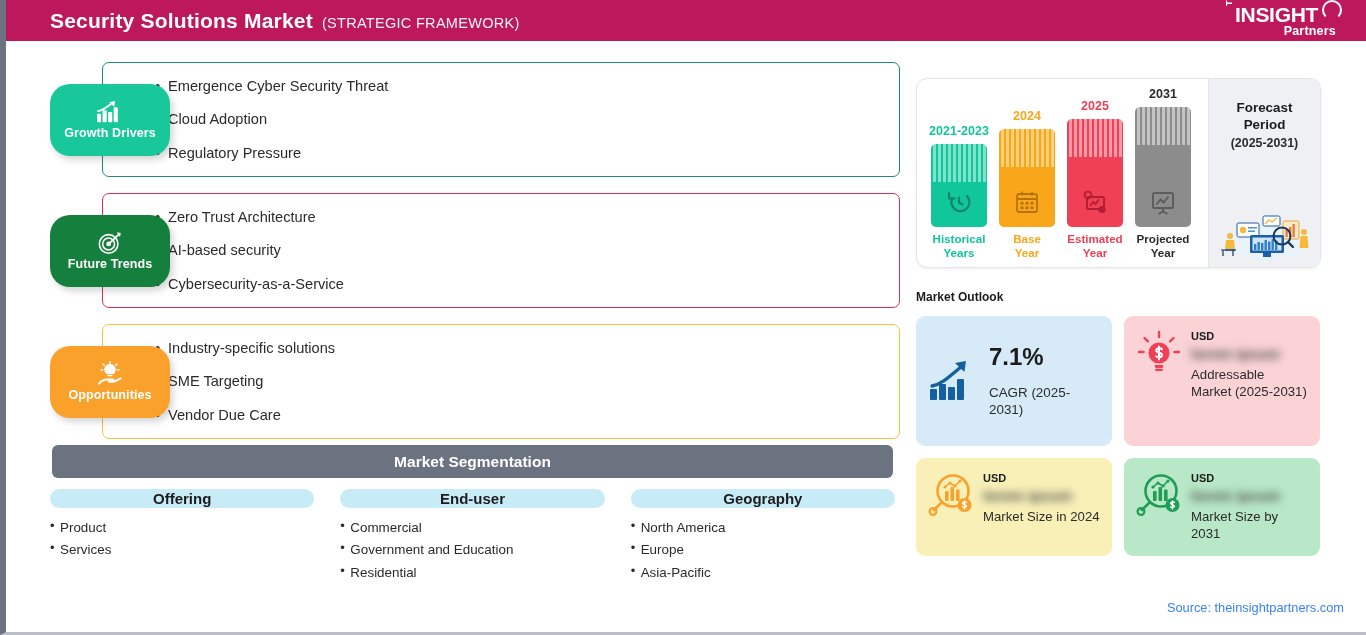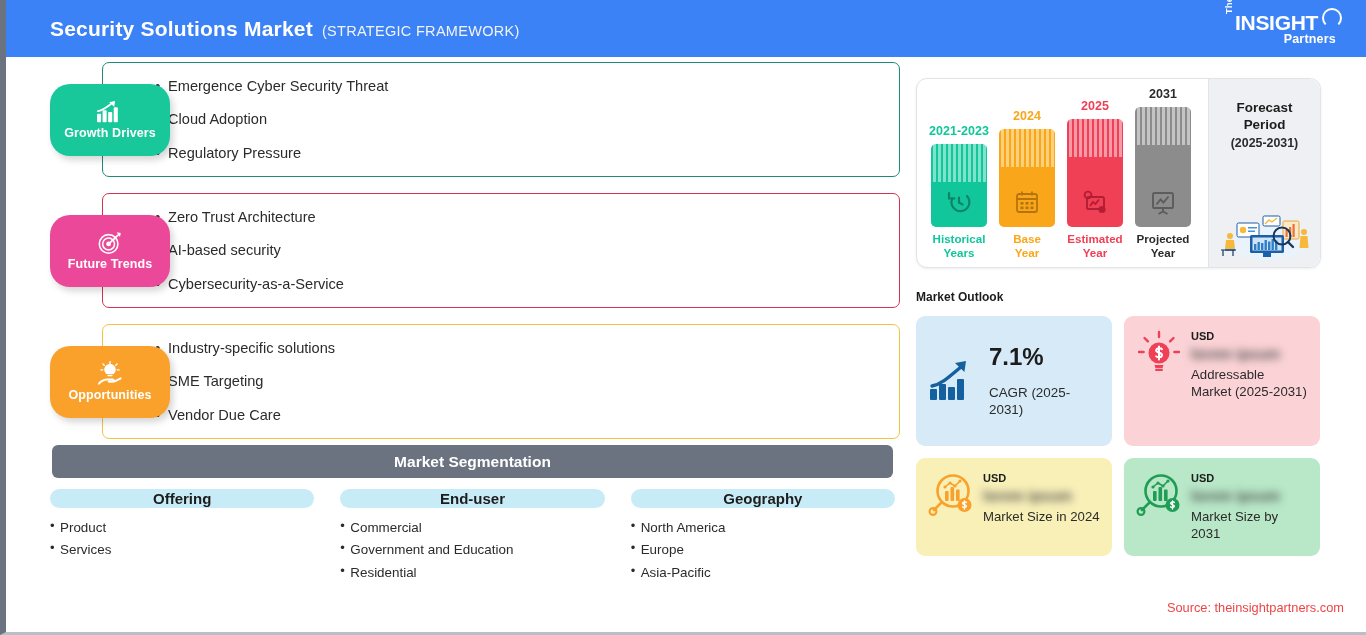--- a/index.html
+++ b/index.html
@@ -10,22 +10,22 @@
   }
   .page {
     position: relative; width: 1366px; height: 635px;
     background: #ffffff;
     border-left: 6px solid #6b7280;
     border-bottom: 3px solid #b9bec7;
   }
 
   
   .header {
-    position: absolute; left: 0; top: 0; right: 0; height: 57px;
-    background: #3b82f6;
+    position: absolute; left: 0; top: 0; right: 0; height: 41px;
+    background: #be185d;
     display: flex; align-items: center; justify-content: space-between;
     padding: 0 24px 0 44px;
   }
   .title-wrap { display: flex; align-items: baseline; gap: 9px; }
   .title-main { color: #fff; font-size: 21px; font-weight: bold; letter-spacing: .2px; }
   .title-sub  { color: #f2f3f5; font-size: 14.5px; letter-spacing: .3px; }
 
   .logo { position: relative; width: 118px; height: 42px; color: #fff; }
   .logo-the {
     position: absolute; left: 0; top: 6px;
@@ -59,21 +59,21 @@
   .factor-panel.trends      { border: 1.4px solid #cf3550; }
   .factor-panel.opportunity { border: 1.4px solid #f2c341; }
 
   .badge {
     position: absolute; left: 0; top: 50%; transform: translateY(-50%);
     width: 120px; height: 72px; border-radius: 20px;
     display: flex; flex-direction: column; align-items: center; justify-content: center;
     gap: 1px; z-index: 3; box-shadow: 3px 4px 7px rgba(0,0,0,.17);
   }
   .badge.growth      { background: #18c79a; }
-  .badge.trends      { background: #ec4899; }
+  .badge.trends      { background: #15803d; }
   .badge.opportunity { background: #f9a12b; }
   .badge-label { color: #fff; font-size: 12.5px; font-weight: bold; letter-spacing: .1px; }
   .badge-icon { width: 30px; height: 26px; display: block; }
 
   .bullets { list-style: none; padding-left: 52px; }
   .bullets li {
     font-size: 14.6px; color: #2b2b2b; line-height: 1.0;
     padding: 0 0 0 13px; margin-bottom: 19px; position: relative;
   }
   .bullets li:last-child { margin-bottom: 0; }
@@ -177,21 +177,21 @@
   .mcard-usd { font-size: 11px; font-weight: bold; color: #1c1c1c; }
   .blurred {
     font-size: 15px; font-weight: bold; color: #4a4a4a;
     filter: blur(4.2px); margin: 4px 0 3px; line-height: 1.1;
     user-select: none; white-space: nowrap;
   }
   .mcard-label { font-size: 13.2px; color: #2b2b2b; line-height: 1.3; }
 
   .source {
     position: absolute; right: 22px; top: 600px;
-    font-size: 12.8px; color: #ef4444;
+    font-size: 12.8px; color: #3b82f6;
   }
 </style>
 </head>
 <body>
 
 <div class="page">
 
   <div class="header">
     <div class="title-wrap">
       <span class="title-main">Security Solutions Market</span>

